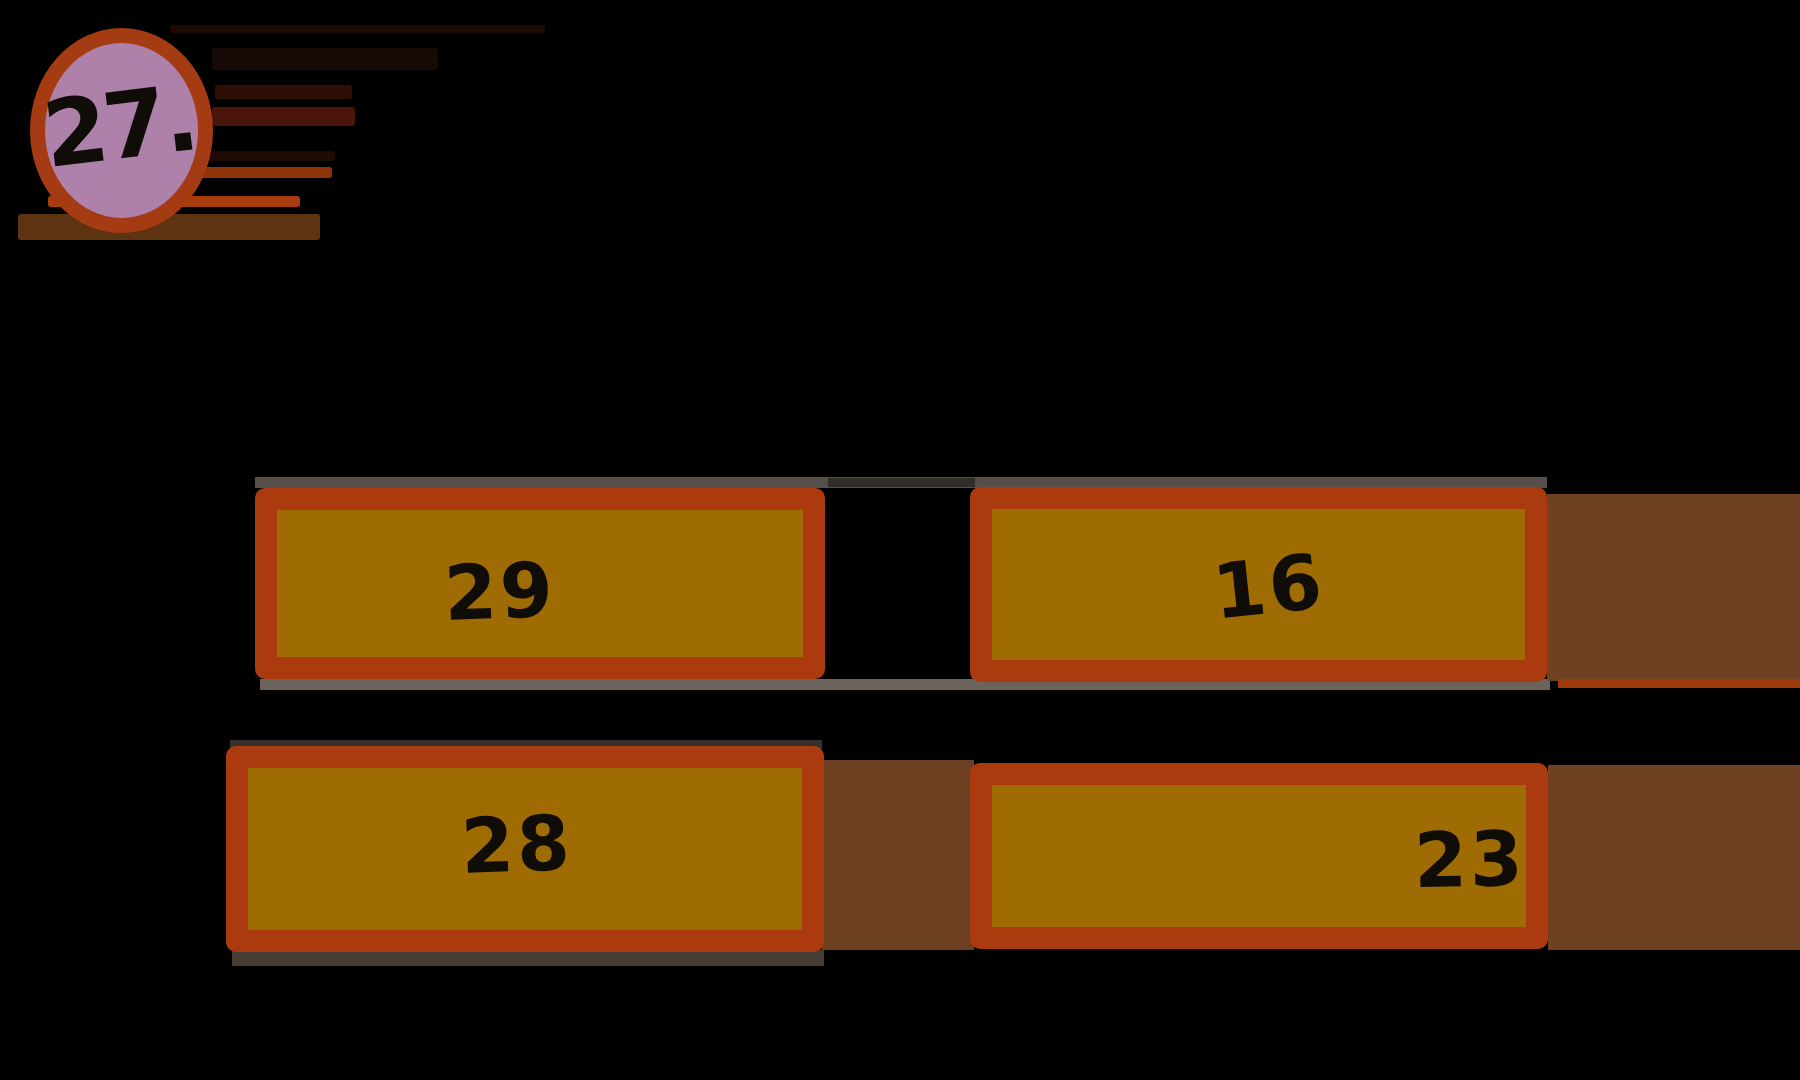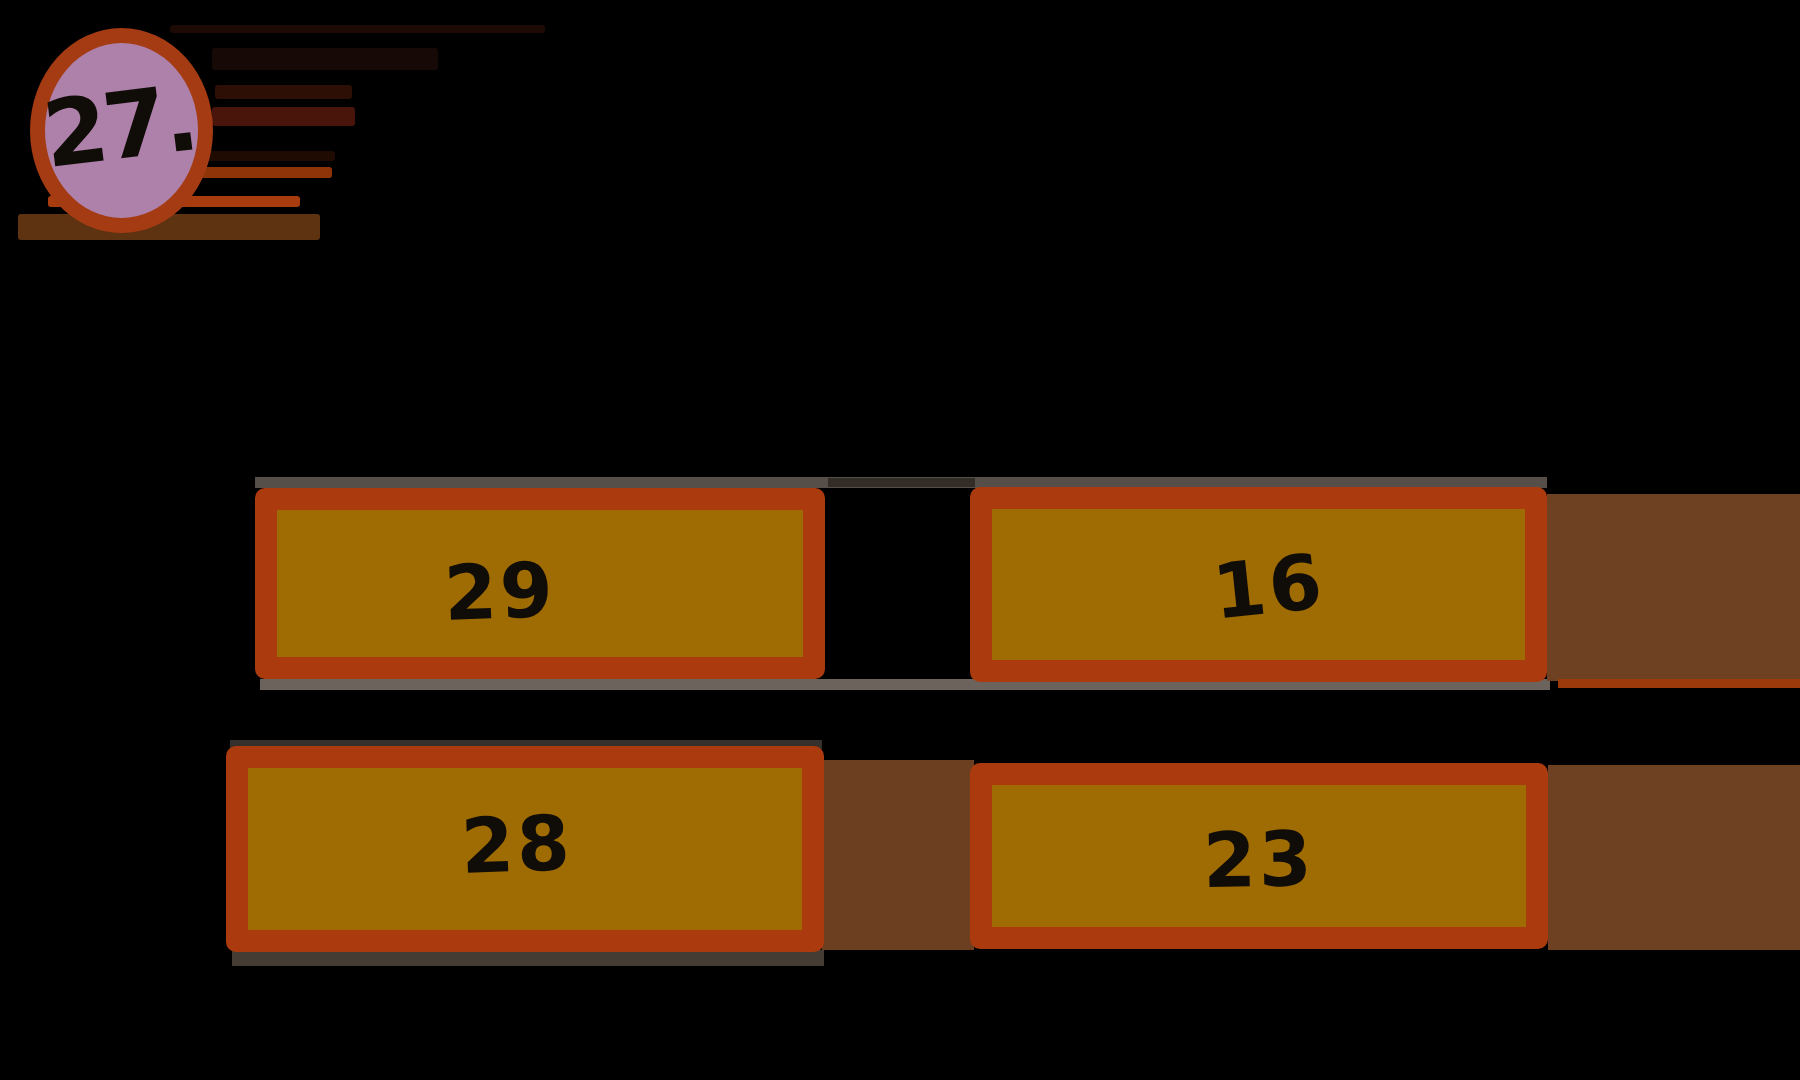--- a/index.html
+++ b/index.html
@@ -84,21 +84,21 @@
     font-weight: bold;
     letter-spacing: 3px;
     line-height: 1;
   }
   .a1 { left: 255px; top: 488px; width: 570px; height: 191px; }
   .a1 .lbl { transform: translate(-40px, 8px) rotate(-2deg); }
   .a2 { left: 970px; top: 487px; width: 577px; height: 195px; }
   .a2 .lbl { transform: translate(10px, 2px) rotate(-6deg); }
   .a3 { left: 226px; top: 746px; width: 598px; height: 206px; }
   .a3 .lbl { transform: translate(-8px, -4px) rotate(-2deg); }
-  .a4 { left: 970px; top: 763px; width: 578px; height: 186px; }
+  .a4 { left: 970px; top: 763px; width: 578px; height: 186px; justify-content: flex-end; }
   .a4 .lbl { transform: translate(0px, 4px) rotate(-1deg); }
 </style>
 </head>
 <body>
 
 <div id="stage">
 
   <div class="badge">
     <span class="num">27.</span>
   </div>

